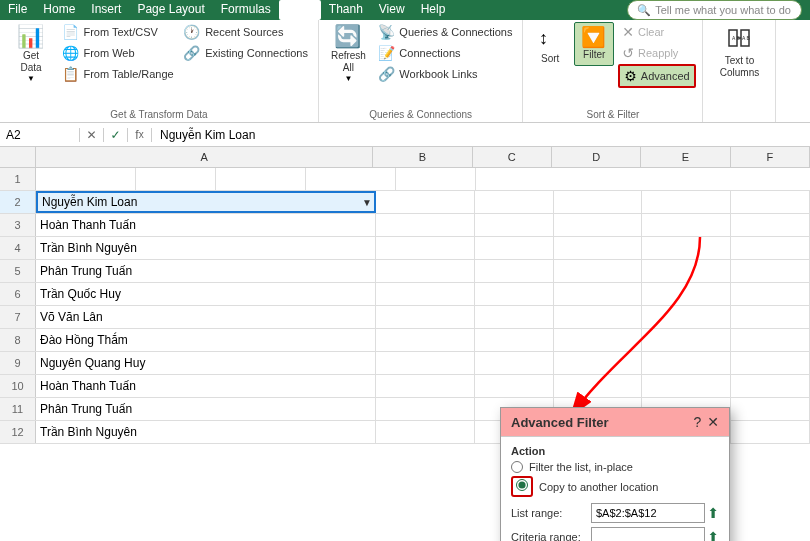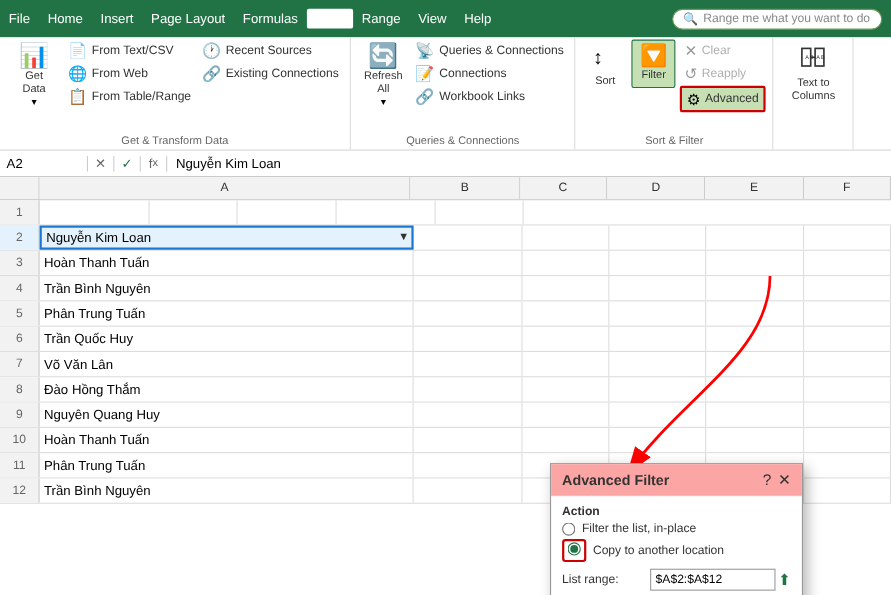--- a/index.html
+++ b/index.html
@@ -67,44 +67,44 @@
     .field-row { display: flex; align-items: center; margin-bottom: 4px; justify-content: space-between; }
     .field-label { font-size: 11px; color: #333; width: 80px; }
     .field-input { flex: 1; border: 1px solid #999; height: 20px; padding: 0 4px; font-size: 11px; display: flex; align-items: center; justify-content: space-between; }
     .field-input-text { font-size: 11px; }
     .field-arrow { font-size: 14px; color: #217346; cursor: pointer; margin-left: 2px; }
     
     
     .filter-btn-active { background: #c6e0b4; border: 1px solid #217346; border-radius: 2px; }
     .advanced-btn-active { background: #c6e0b4; border: 2px solid #c00; border-radius: 2px; }
     
-    .top-ribbon-row { background: #217346; display: flex; align-items: center; height: 34px; }
+    .top-ribbon-row { background: #217346; display: flex; height: 20px; }
     .top-ribbon-row .menu-item { color: white; }
     
     .btn-disabled { opacity: 0.4; }
     
     input[type="radio"] { accent-color: #217346; width: 12px; height: 12px; }
   </style>
 </head>
 <body>
 
 <div class="top-ribbon-row">
   <span class="menu-item">File</span>
   <span class="menu-item">Home</span>
   <span class="menu-item">Insert</span>
   <span class="menu-item">Page Layout</span>
   <span class="menu-item">Formulas</span>
   <span class="menu-item menu-data">Data</span>
-  <span class="menu-item">Range</span>
+  <span class="menu-item">Thanh</span>
   <span class="menu-item">View</span>
   <span class="menu-item">Help</span>
   <div style="flex:1"></div>
   <div class="tell-me" style="border-color:#6a9955; background:#fff;">
     <span>🔍</span>
-    <span>Range me what you want to do</span>
+    <span>Tell me what you what to do</span>
   </div>
 </div>
 
 <div class="ribbon-bar" style="min-height:80px; padding: 0;">
 
   <div class="ribbon-group" style="min-width:160px;">
     <div class="ribbon-group-content" style="gap:2px;">
       <div class="ribbon-btn" style="min-width:50px;">
         <div class="btn-icon">📊</div>
         <div class="btn-label">Get<br>Data</div>

